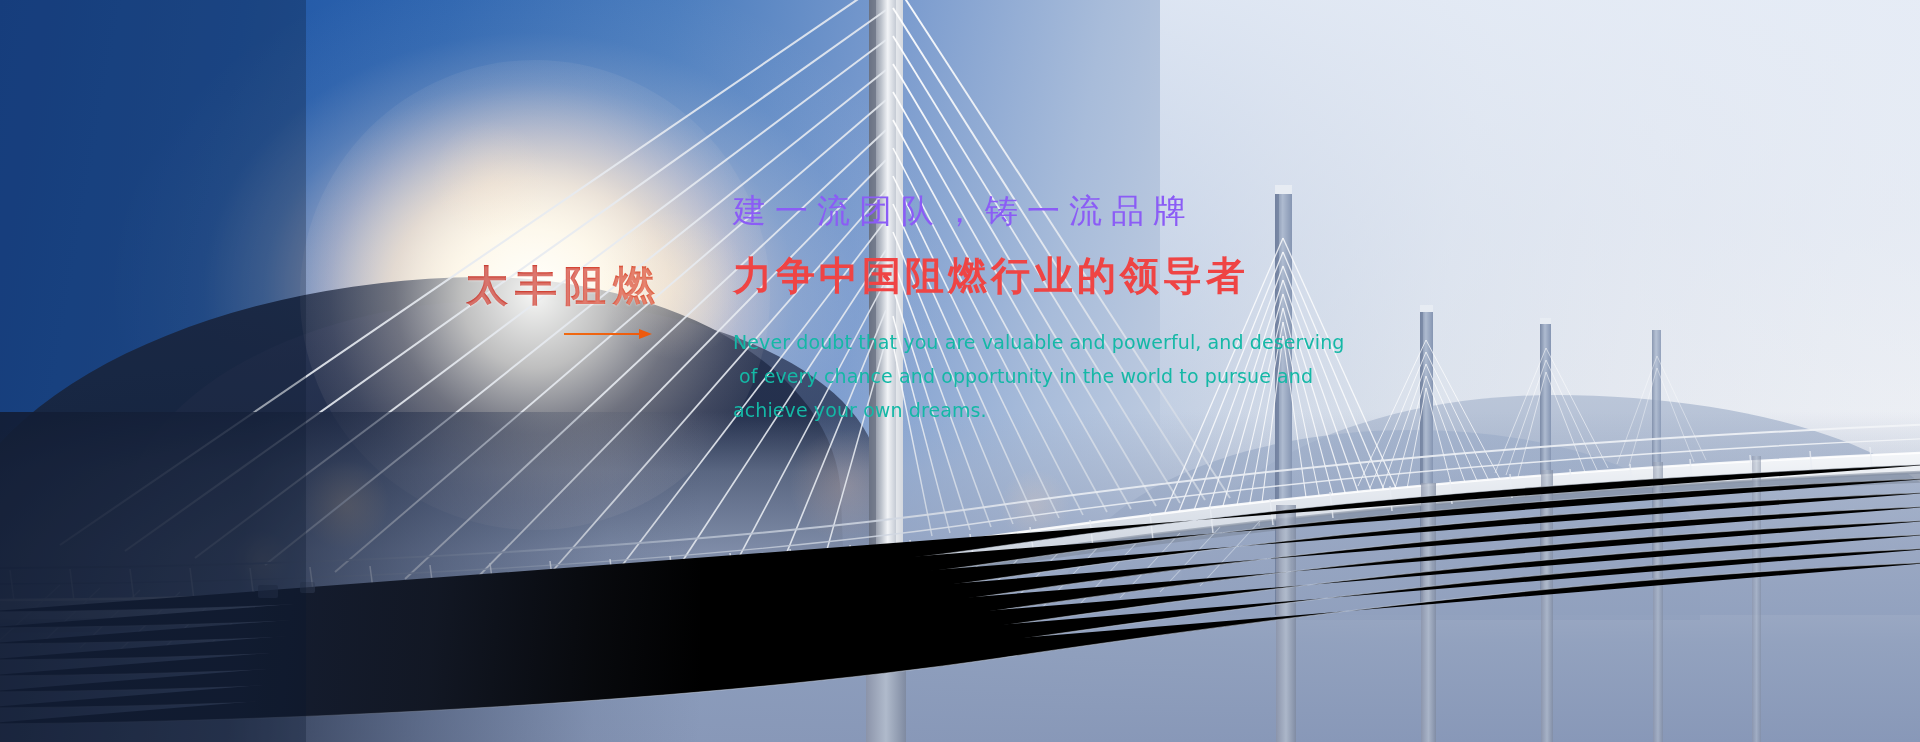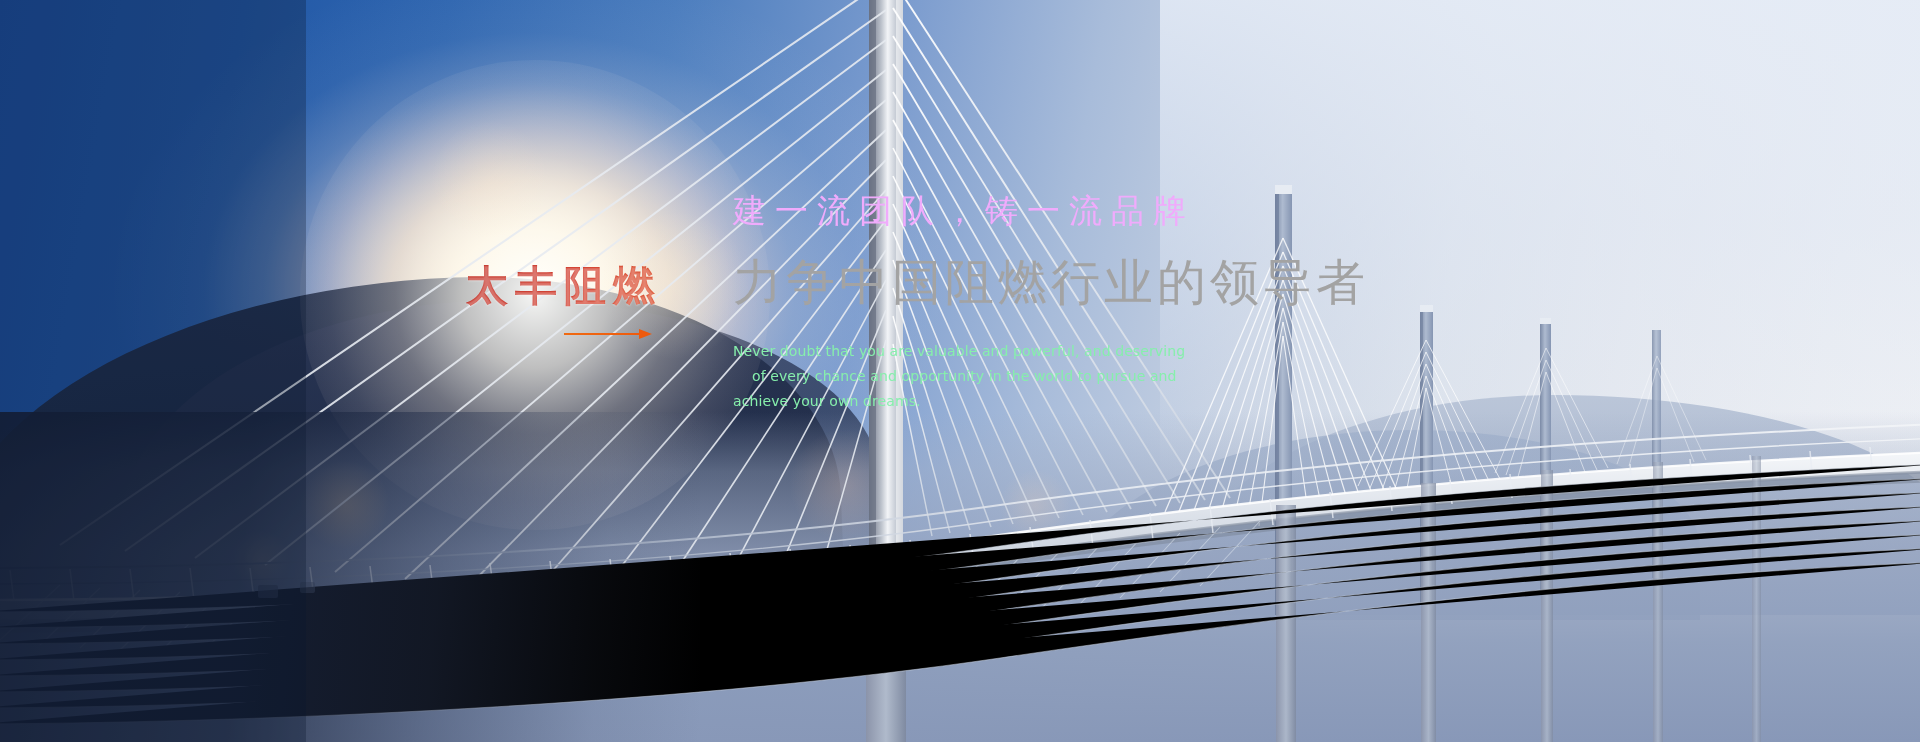--- a/index.html
+++ b/index.html
@@ -164,45 +164,45 @@
     border-top:5px solid transparent;
     border-bottom:5px solid transparent;
   }
 
   .text-block { position:absolute; left:733px; top:190px; }
 
   .headline-1 {
     font-family:"DejaVu Sans","Liberation Sans",sans-serif;
     font-size:33px;
     font-weight:400;
-    color:#f0abfc;
+    color:#8b5cf6;
     letter-spacing:9px;
     line-height:1.25;
     white-space:nowrap;
   }
   .headline-2 {
     font-family:"DejaVu Sans","Liberation Sans",sans-serif;
-    font-size:49px;
-    font-weight:normal;
-    color:#a3a3a3;
+    font-size:39px;
+    font-weight:bold;
+    color:#ef4444;
     letter-spacing:4px;
     line-height:1.3;
     margin-top:20px;
     white-space:nowrap;
   }
   .subtext {
     margin-top:24px;
     font-family:"DejaVu Sans","Liberation Sans",sans-serif;
-    font-size:14px;
-    color:#86efac;
+    font-size:19px;
+    color:#14b8a6;
     line-height:1.78;
     letter-spacing:0.1px;
     white-space:nowrap;
   }
-  .subtext .ln2 { padding-left:6px; display:block;margin-left:13px; }
+  .subtext .ln2 { padding-left:6px; display:block; }
 </style>
 </head>
 <body>
 
 <div class="banner">
 
   <div class="sky"></div>
   <div class="sky-right"></div>
 
   <div class="hill-left"></div>

